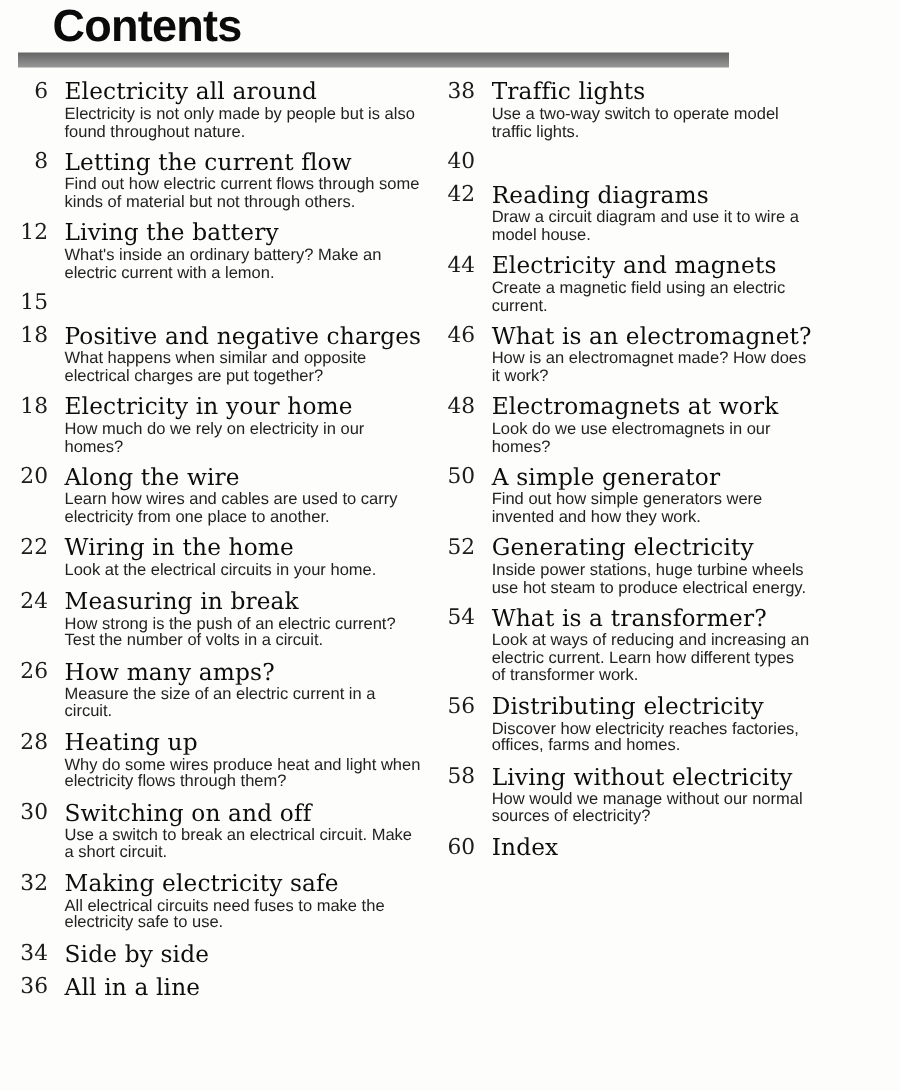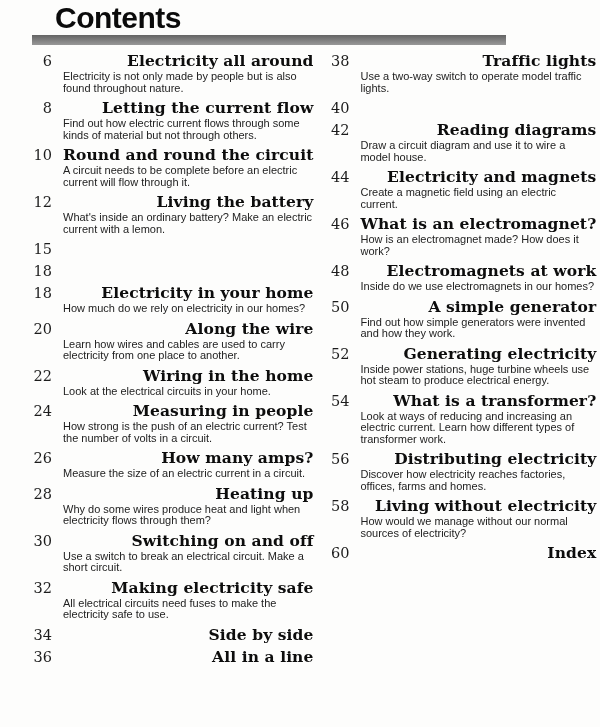--- a/index.html
+++ b/index.html
@@ -10,21 +10,20 @@
     overflow: hidden;
     font-family: "Liberation Sans", sans-serif;
     color: #1a1a1a;
     -webkit-font-smoothing: antialiased;
   }
   .page {
     padding: 2px 12px 0 12px;
     box-sizing: border-box;
     width: 498px;
     height: 727px;
-    margin-left: 20px;
   }
   .page-title {
     font-family: "Liberation Sans", sans-serif;
     font-weight: bold;
     font-size: 30px;
     line-height: 31px;
     letter-spacing: -0.5px;
     color: #0b0b0b;
     margin: 0 0 2px 23px;
   }
@@ -46,27 +45,26 @@
   }
   .entry-page-number {
     font-family: "DejaVu Serif", "Liberation Serif", serif;
     font-size: 14.5px;
     line-height: 16px;
     text-align: right;
     color: #1c1c1c;
   }
   .entry-title {
     font-family: "DejaVu Serif", "Liberation Serif", serif;
-    font-weight: bold;
+    font-weight: normal;
     font-size: 15.5px;
     line-height: 16px;
     letter-spacing: 0.1px;
     color: #0d0d0d;
     white-space: nowrap;
-    text-align: right;
   }
   .entry-description {
     font-family: Liberation Sans, sans-serif;
     font-size: 11px;
     line-height: 11.5px;
     color: #222;
     margin-top: 2px;
     max-width: 252px;
   }
 </style>
@@ -87,42 +85,39 @@
   </div>
 
   <div class="toc-entry">
     <div class="entry-page-number">8</div>
     <div class="entry-text">
       <div class="entry-title">Letting the current flow</div>
       <div class="entry-description">Find out how electric current flows through some kinds of material but not through others.</div>
     </div>
   </div>
 
-  <div class="toc-entry">
-    <div class="entry-page-number">10</div>
-    <div class="entry-text">
-      <div class="entry-title">Round and round the circuit</div>
-      <div class="entry-description">A circuit needs to be complete before an electric current will flow through it.</div>
-    </div>
-  </div>
 
   <div class="toc-entry">
     <div class="entry-page-number">12</div>
     <div class="entry-text">
       <div class="entry-title">Living the battery</div>
       <div class="entry-description">What's inside an ordinary battery? Make an electric current with a lemon.</div>
     </div>
   </div>
 
   <div class="toc-entry">
     <div class="entry-page-number">15</div>
   </div>
 
   <div class="toc-entry">
     <div class="entry-page-number">18</div>
+    <div class="entry-text">
+      <div class="entry-title">Positive and negative charges</div>
+      <div class="entry-description">What happens when similar and opposite electrical charges are put together?</div>
+    </div>
   </div>
 
   <div class="toc-entry">
     <div class="entry-page-number">18</div>
     <div class="entry-text">
       <div class="entry-title">Electricity in your home</div>
       <div class="entry-description">How much do we rely on electricity in our homes?</div>
     </div>
   </div>
 
@@ -138,21 +133,21 @@
     <div class="entry-page-number">22</div>
     <div class="entry-text">
       <div class="entry-title">Wiring in the home</div>
       <div class="entry-description">Look at the electrical circuits in your home.</div>
     </div>
   </div>
 
   <div class="toc-entry">
     <div class="entry-page-number">24</div>
     <div class="entry-text">
-      <div class="entry-title">Measuring in people</div>
+      <div class="entry-title">Measuring in break</div>
       <div class="entry-description">How strong is the push of an electric current? Test the number of volts in a circuit.</div>
     </div>
   </div>
 
   <div class="toc-entry">
     <div class="entry-page-number">26</div>
     <div class="entry-text">
       <div class="entry-title">How many amps?</div>
       <div class="entry-description">Measure the size of an electric current in a circuit.</div>
     </div>
@@ -231,21 +226,21 @@
     <div class="entry-text">
       <div class="entry-title">What is an electromagnet?</div>
       <div class="entry-description">How is an electromagnet made? How does it work?</div>
     </div>
   </div>
 
   <div class="toc-entry">
     <div class="entry-page-number">48</div>
     <div class="entry-text">
       <div class="entry-title">Electromagnets at work</div>
-      <div class="entry-description">Inside do we use electromagnets in our homes?</div>
+      <div class="entry-description">Look do we use electromagnets in our homes?</div>
     </div>
   </div>
 
   <div class="toc-entry">
     <div class="entry-page-number">50</div>
     <div class="entry-text">
       <div class="entry-title">A simple generator</div>
       <div class="entry-description">Find out how simple generators were invented and how they work.</div>
     </div>
   </div>

